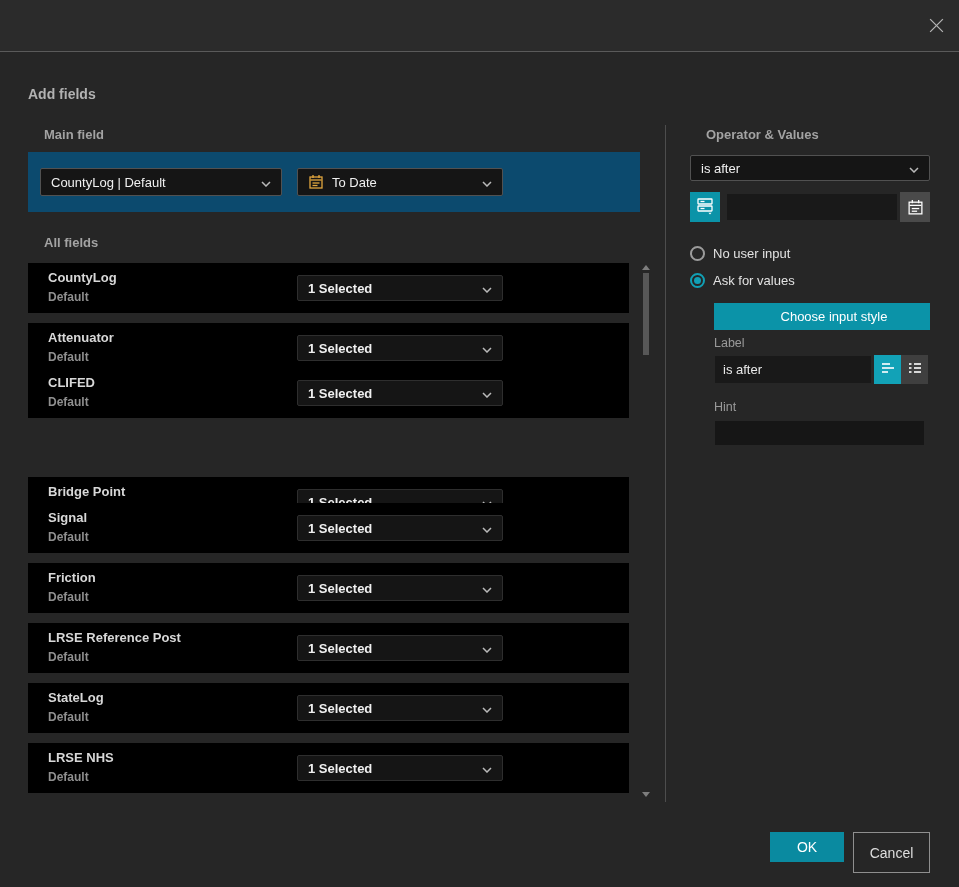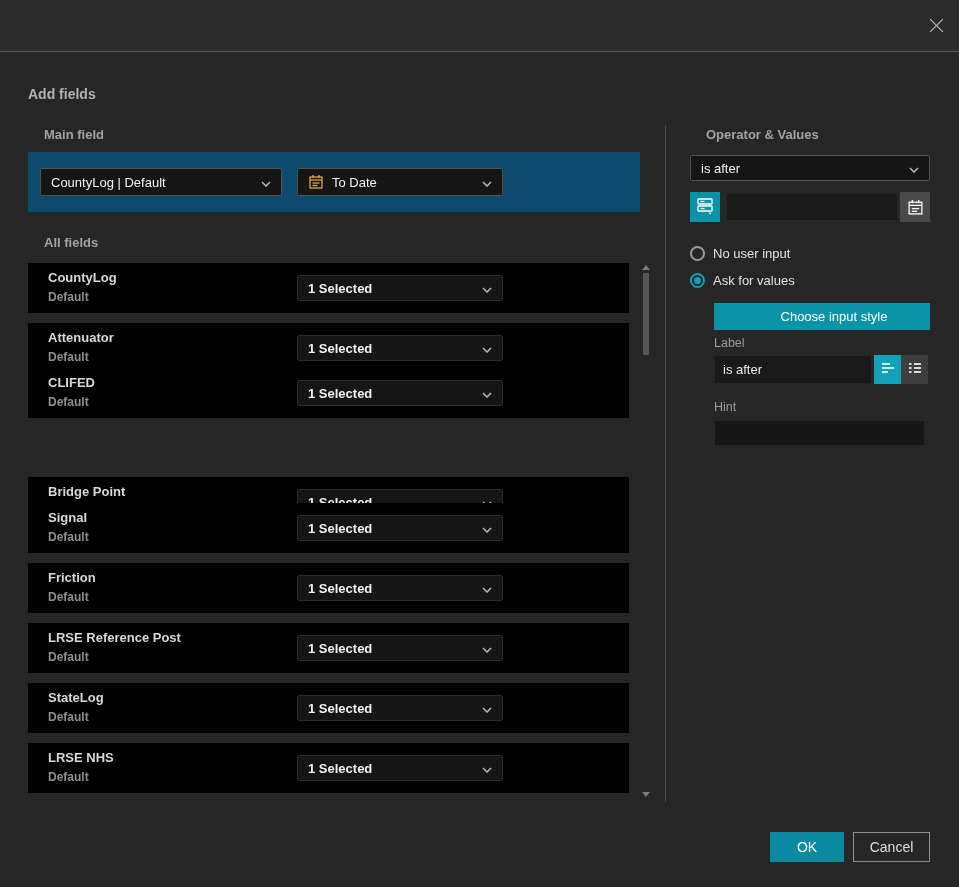--- a/index.html
+++ b/index.html
@@ -69,21 +69,21 @@
 
   .tog { position:absolute; width:27px; height:29px; display:flex; align-items:center;
          justify-content:center; border:none; cursor:pointer; }
   .tog.on  { background:#12a2b7; }
   .tog.off { background:#3f3f3f; }
 
   
   .btn-ok { position:absolute; left:770px; top:832px; width:74px; height:30px;
             background:#0a8aa0; color:#fff; border:none; font-size:14px;
             font-family:"Liberation Sans", sans-serif; cursor:pointer; }
-  .btn-cancel { position:absolute; left:853px; top:832px; width:77px; height:30px;
+  .btn-cancel { position:absolute; left:853px; top:832px; width:77px; height:41px;
                 background:transparent; color:#dedede; border:1px solid #8f8f8f;
                 font-size:14px; font-family:"Liberation Sans", sans-serif; cursor:pointer; }
 </style>
 </head>
 <body>
 
 <div class="dialog">
 
   <div class="hdr">
     <div class="close-btn">

